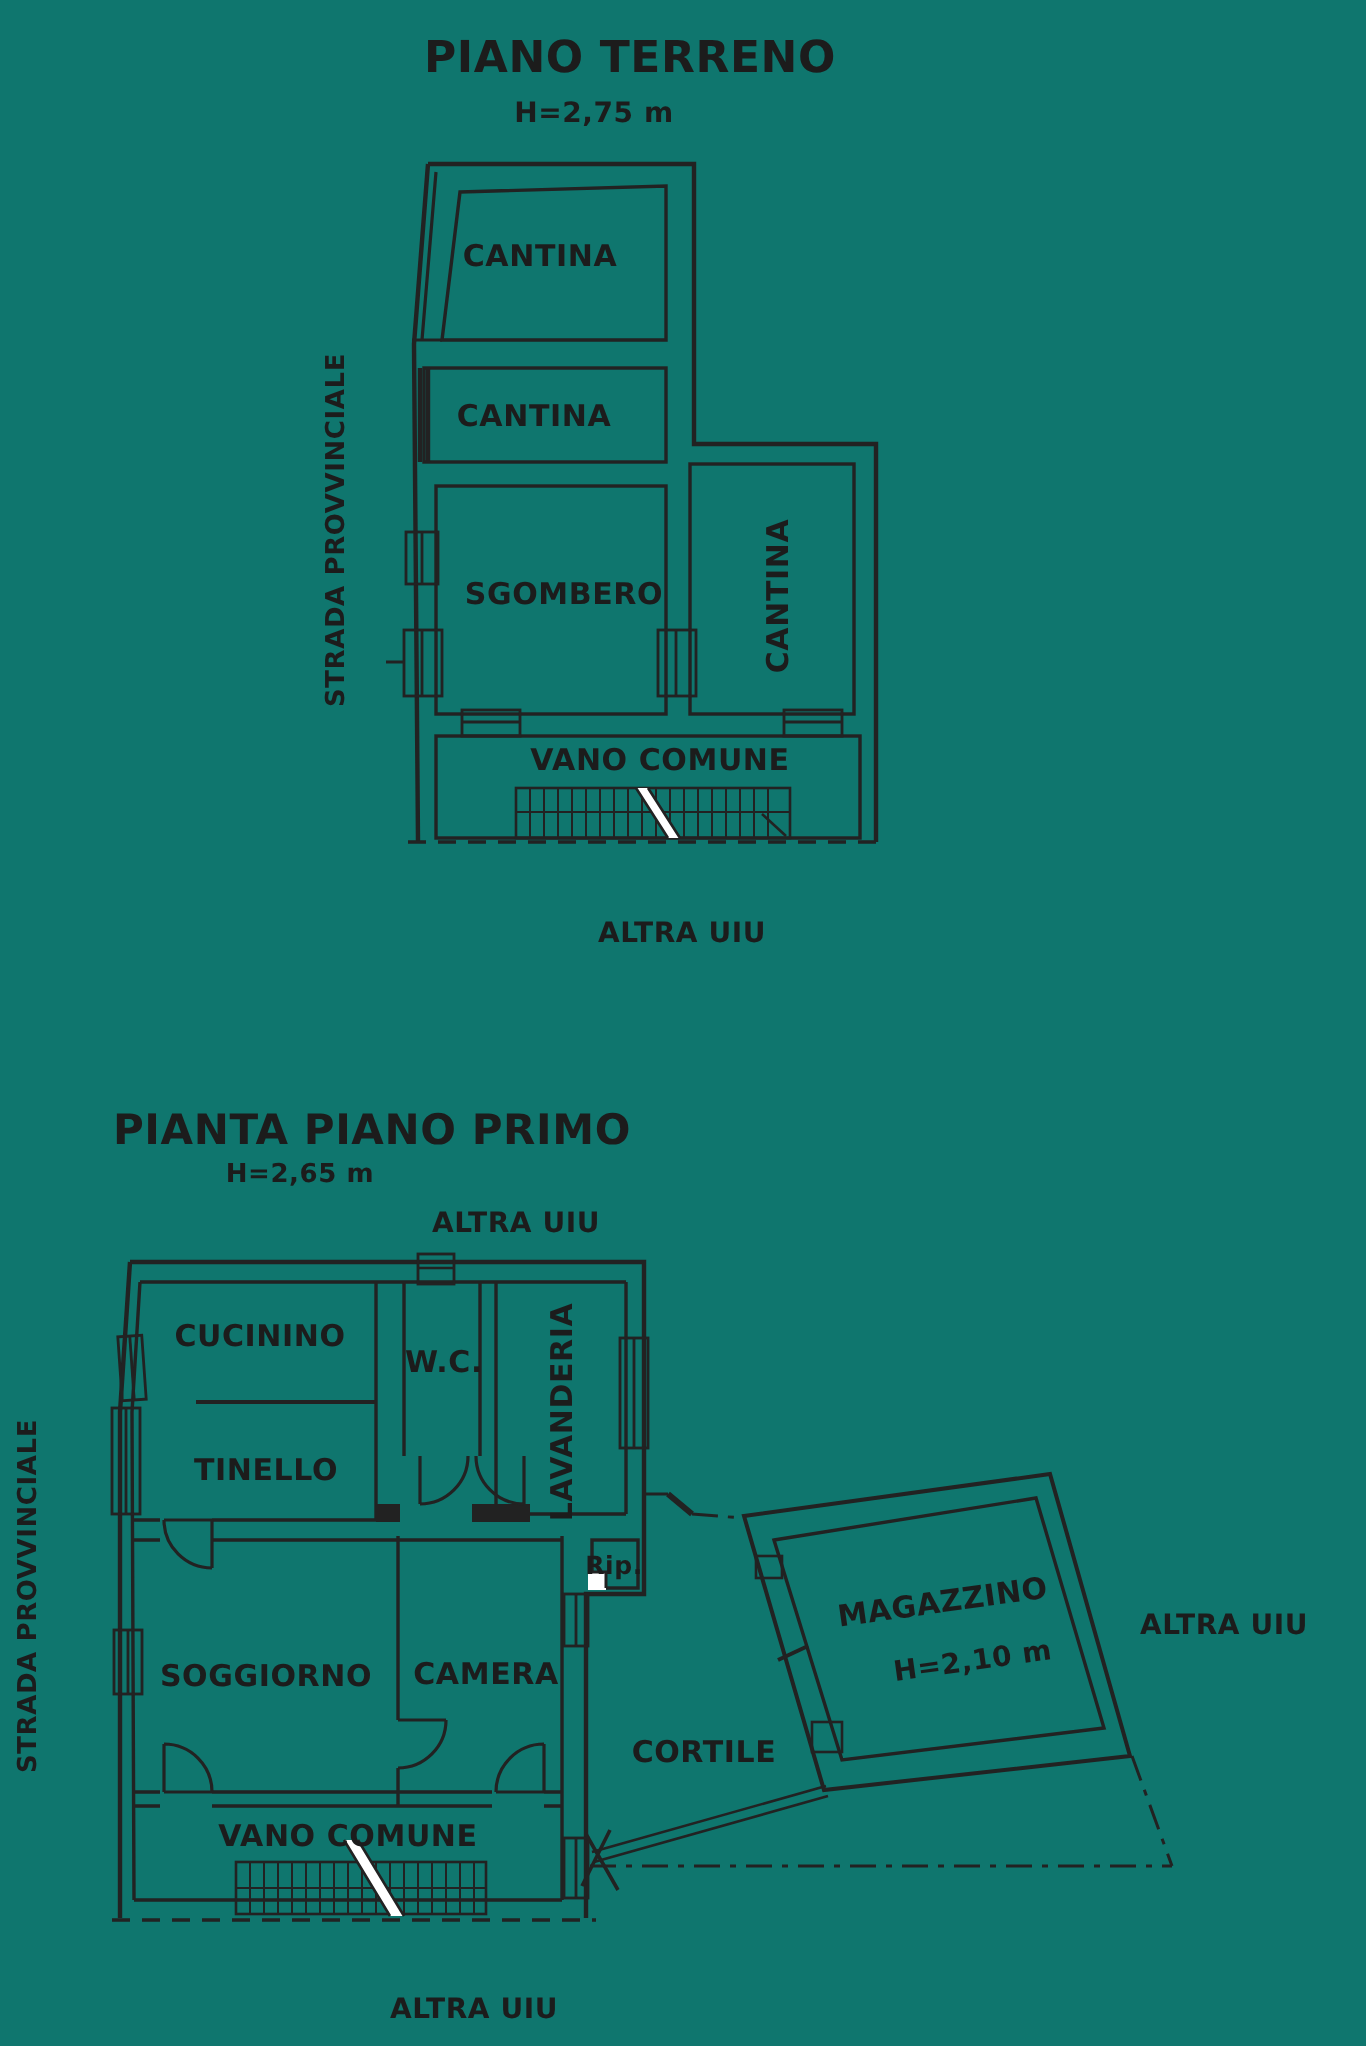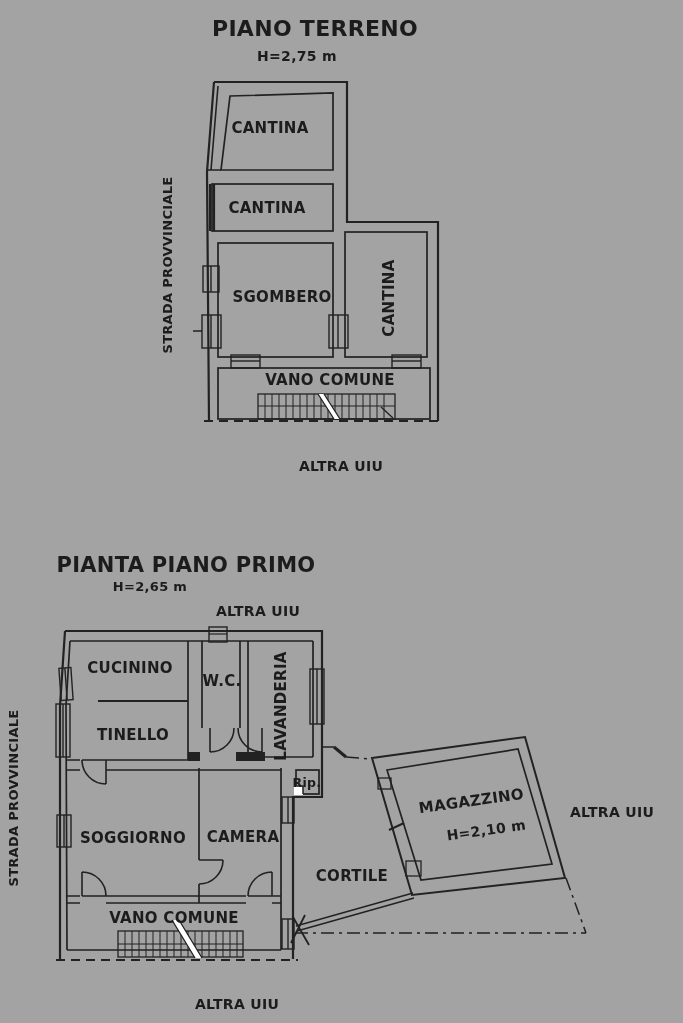--- a/index.html
+++ b/index.html
@@ -1,19 +1,19 @@
 <!DOCTYPE html>
 <html><head>
 <meta charset="utf-8">
 <style>
   html,body{margin:0;padding:0;background:#ffffff;}
   .page{
     position:relative;
     width:683px;height:1023px;
-    background:#a3a3a3;
+    background:#0f766e;
     font-family:"DejaVu Sans",sans-serif;
     overflow:hidden;
   }
   svg text{
     font-family:"DejaVu Sans",sans-serif;
     font-weight:700;
     fill:#1c1c1c;
     letter-spacing:0.3px;
   }
   .ln{stroke:#222222;fill:none;}

